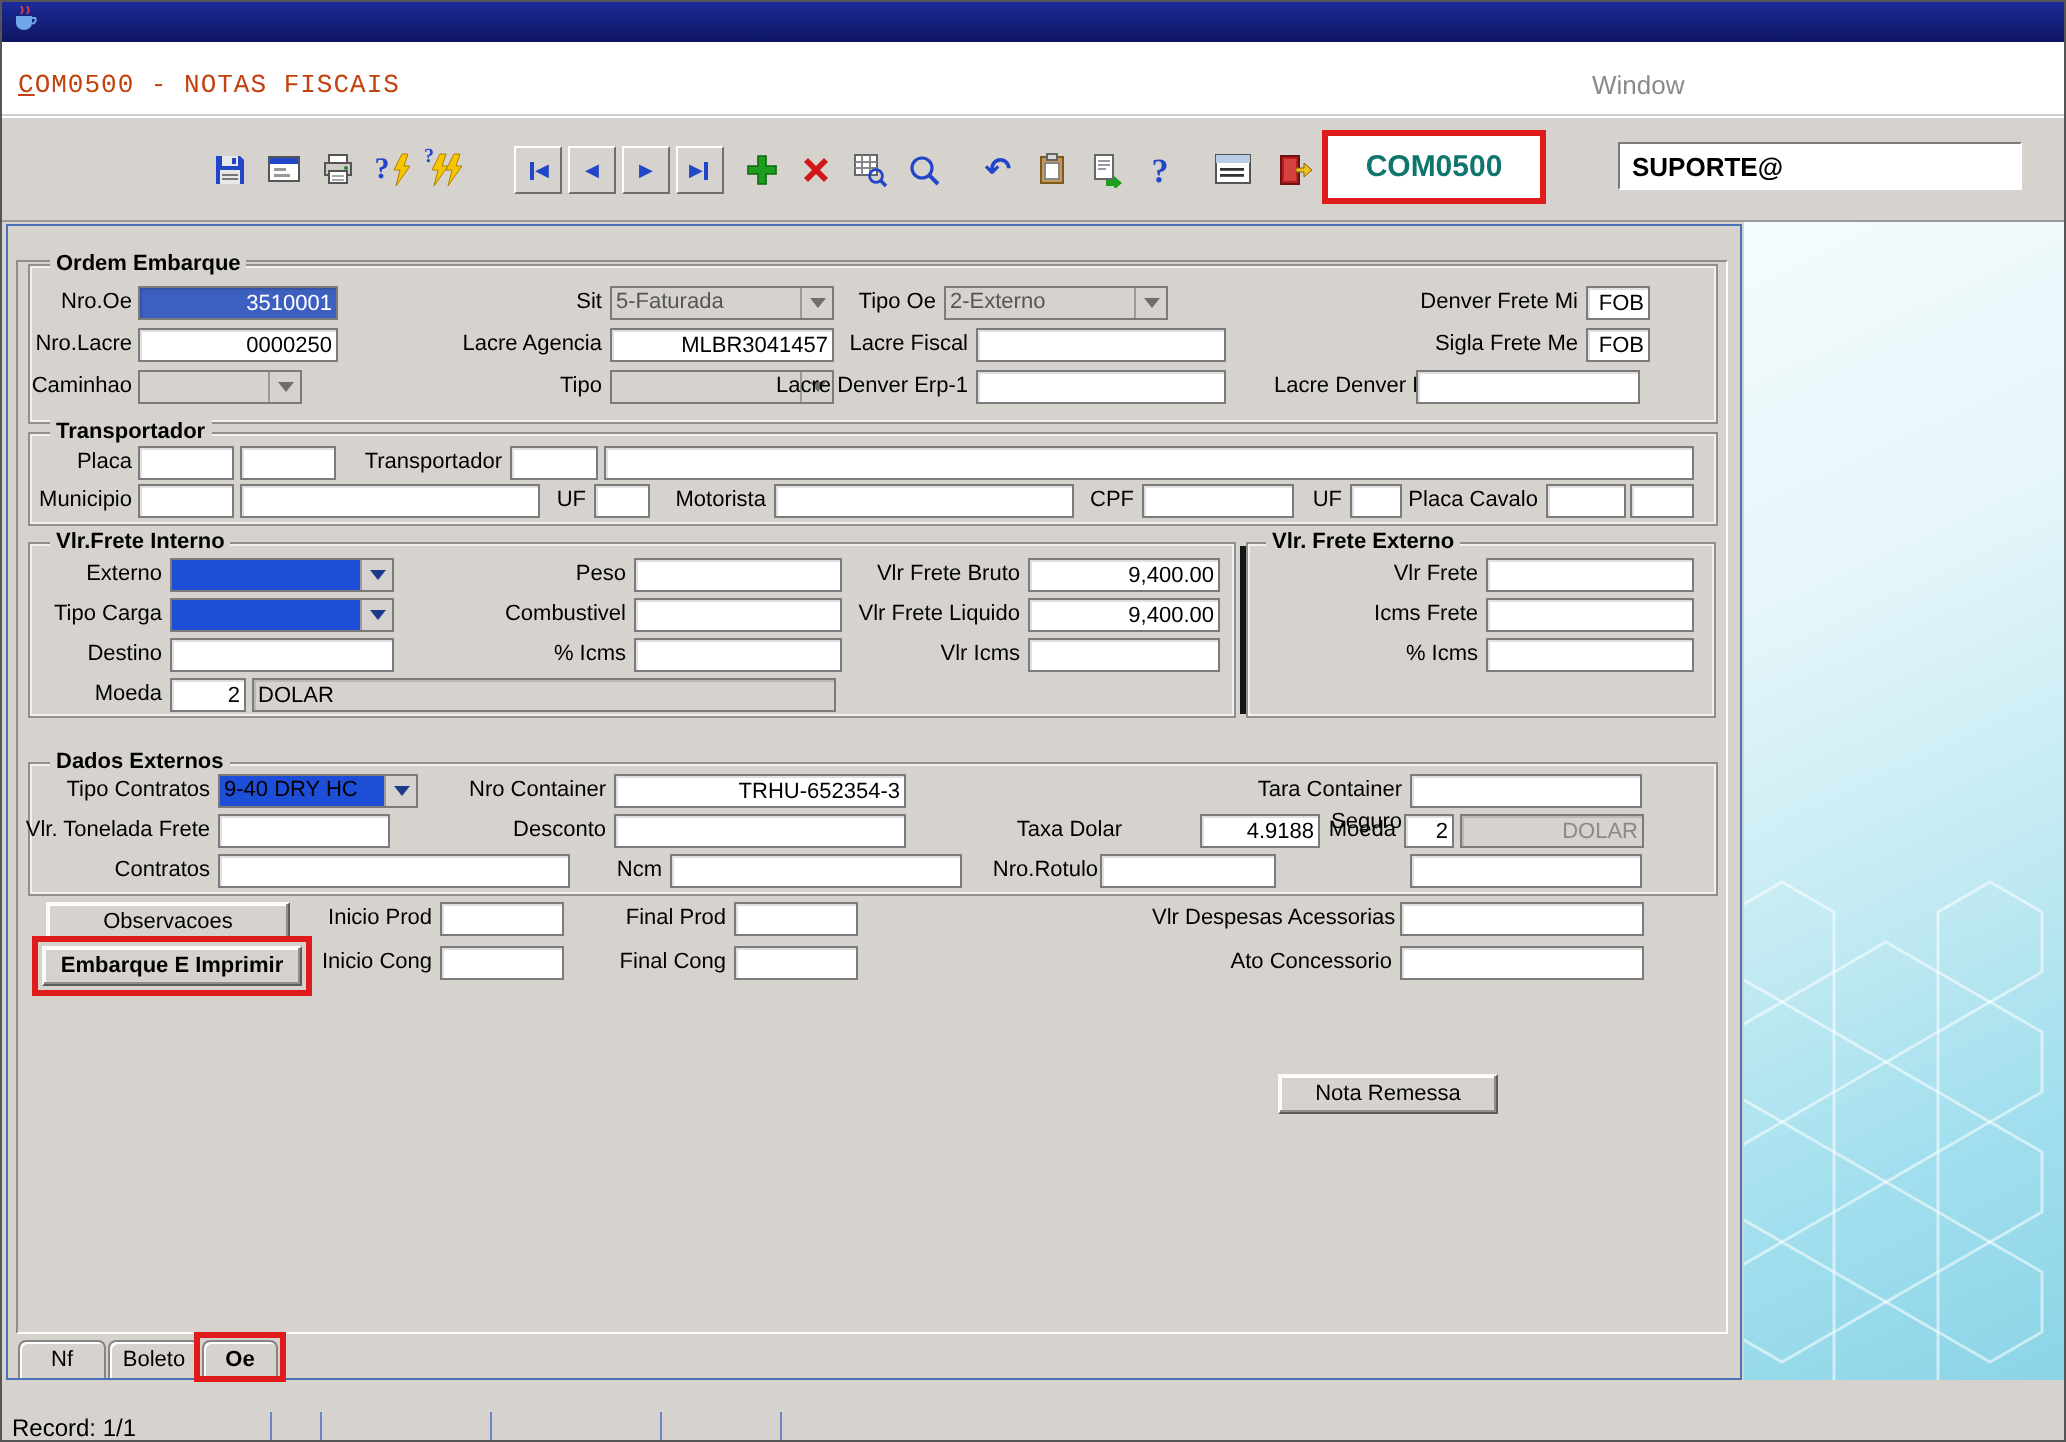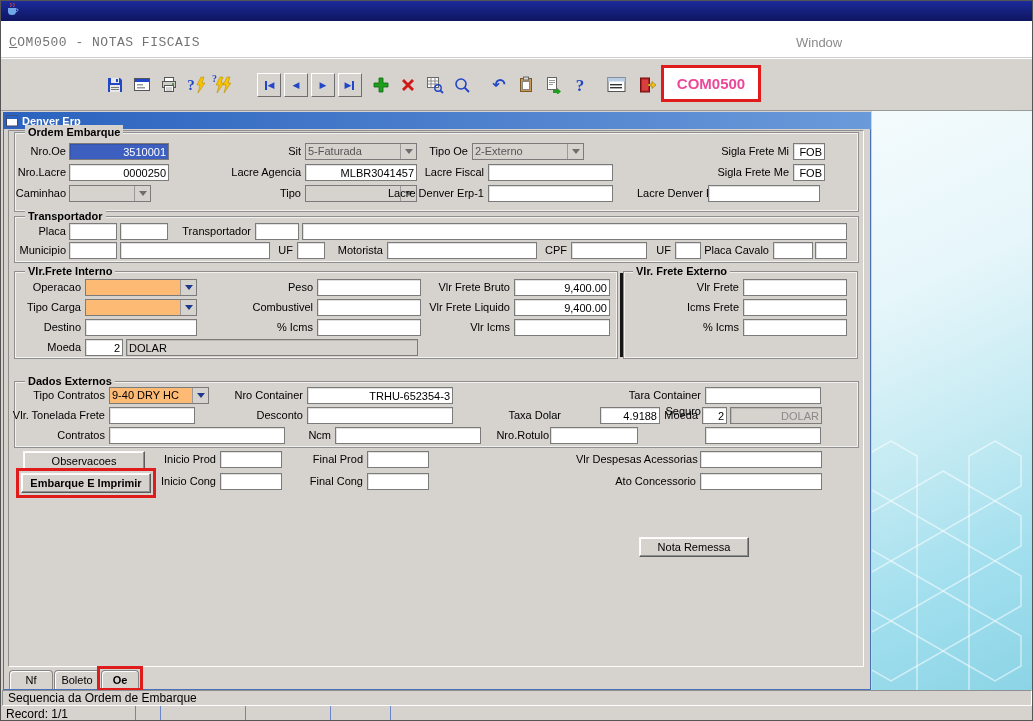--- a/index.html
+++ b/index.html
@@ -3,53 +3,53 @@
 <meta charset="utf-8">
 <style>
   *{margin:0;padding:0;box-sizing:border-box;}
   html,body{width:1033px;height:721px;background:#d6d3ce;}
   #app{position:relative;width:1033px;height:721px;background:#d6d3ce;
        font-family:"Liberation Sans",sans-serif;overflow:hidden;border:1px solid #555;}
   
   #titlebar{position:absolute;left:0;top:0;width:1031px;height:20px;
             background:linear-gradient(180deg,#1b2b9a,#0e1560);display:flex;align-items:center;padding-left:4px;}
   #menubar{position:absolute;left:0;top:20px;width:1031px;height:37px;background:#fff;border-bottom:1px solid #cfcfcf;}
-  .app-title{position:absolute;left:8px;bottom:7px;font:13px "Liberation Mono",monospace;letter-spacing:.5px;color:#737373;display:block;}
+  .app-title{position:absolute;left:8px;bottom:7px;font:13px "Liberation Mono",monospace;letter-spacing:.5px;color:#c2410c;display:block;}
   .app-title::first-letter{text-decoration:underline;}
   .window-menu{position:absolute;left:795px;bottom:7px;font:13px "Liberation Sans",sans-serif;color:#8a8a8a;}
   #toolbar{position:absolute;left:0;top:57px;width:1031px;height:53px;background:#d6d3ce;
            border-top:1px solid #fff;box-shadow:inset 0 -1px 0 #9a9a9a;}
   .tbtn{position:absolute;width:24px;height:24px;top:72px;background:transparent;border:none;
         display:flex;align-items:center;justify-content:center;padding:0;}
   .tbtn.bevel{background:#d6d3ce;border:1px solid;border-color:#fff #6e6e6e #6e6e6e #fff;}
   .navglyph{font-size:9px;color:#2146c8;line-height:1;}
   .navbarr{width:2px;height:9px;background:#2146c8;margin:0 1px;}
   .qmark{font:bold 15px "Liberation Serif",serif;color:#2146c8;line-height:1;}
   .qmark.small{font-size:10px;position:absolute;left:1px;top:1px;}
-  .prog-box{position:absolute;left:660px;top:64px;width:100px;height:37px;background:#fff;
+  .prog-box{position:absolute;left:660px;top:64px;width:112px;height:37px;background:#fff;
             border:3px solid #e01b1b;display:flex;align-items:center;justify-content:center;
-            font:bold 15px "Liberation Sans",sans-serif;color:#ec4899;}
+            font:bold 15px "Liberation Sans",sans-serif;color:#0f766e;}
   .user-input{position:absolute;left:808px;top:70px;width:202px;height:24px;background:#fff;
               border:1px solid #7b7b7b;border-bottom-color:#fff;border-right-color:#fff;
               font:bold 13px "Liberation Sans",sans-serif;padding:0 6px;}
   
   #frame{position:absolute;left:2px;top:111px;width:868px;height:578px;border:1px solid #4a70b8;background:#d6d3ce;}
   #frame-title{position:absolute;left:2px;top:111px;width:868px;height:17px;
                background:linear-gradient(90deg,#2a62be,#6b9ada);color:#fff;font-size:11px;font-weight:bold;
                display:flex;align-items:center;gap:4px;padding-left:3px;}
   .canvas{position:absolute;left:7px;top:129px;width:856px;height:537px;
           border:1px solid;border-color:#8f8f8f #fdfdfd #fdfdfd #8f8f8f;background:#d6d3ce;}
   
   .lbl{position:absolute;height:17px;line-height:17px;font-size:11px;color:#000;text-align:right;white-space:nowrap;}
   .fld{position:absolute;height:17px;border:1px solid #7b7b7b;background:#fff;
        font:11px "Liberation Sans",sans-serif;padding:0 2px;color:#000;box-shadow:inset 1px 1px 0 rgba(0,0,0,.12);}
   .fld.dis{background:#d6d3ce;color:#555;}
   .fld.sel{background:#3d5fc0;color:#fff;}
   .ta-c{text-align:right;} .ta-r{text-align:right;}
-  .combo{position:absolute;height:17px;border:1px solid #7b7b7b;background:#fdba74;display:flex;align-items:stretch;}
+  .combo{position:absolute;height:17px;border:1px solid #7b7b7b;background:#1d4ed8;display:flex;align-items:stretch;}
   .combo.dis{background:#d6d3ce;}
   .combo .ctext{flex:1;font-size:11px;line-height:15px;padding:0 2px;overflow:hidden;white-space:nowrap;color:#000;}
   .combo.dis .ctext{color:#555;}
   .combo .carw{width:16px;background:#d6d3ce;border-left:1px solid #9a9a9a;display:flex;align-items:center;justify-content:center;}
   .tri{width:0;height:0;border-left:4px solid transparent;border-right:4px solid transparent;border-top:5px solid #1d3a8c;}
   .combo.dis .tri{border-top-color:#6e6e6e;}
   .grp{position:absolute;border:1px solid #8f8f8f;outline:1px solid #f3f1ed;outline-offset:-2px;}
   .grp-title{position:absolute;font-size:11px;font-weight:bold;color:#000;background:#d6d3ce;padding:0 3px;height:14px;line-height:14px;white-space:nowrap;}
   .pbtn{position:absolute;background:#d6d3ce;border:1px solid;border-color:#fbfaf8 #5c5c5c #5c5c5c #fbfaf8;
         box-shadow:inset -1px -1px 0 #8f8f8f,inset 1px 1px 0 #fff;font-size:11px;color:#000;
@@ -209,29 +209,23 @@
   </button>
   <button class="tbtn" style="left:634px">
     <svg width="18" height="18">
         <rect x="2.5" y="2" width="9" height="14" fill="#b42020" stroke="#701010"></rect>
         <rect x="4" y="3.5" width="6" height="11" fill="#d84040"></rect>
         <path d="M10 8 h4 v-2.5 l4 3.5 -4 3.5 V10 h-4z" fill="#f0c020" stroke="#806000" stroke-width="0.5"></path>
       </svg>
   </button>
 
   <div class="prog-box">COM0500</div>
+  <input class="user-input" value="SUPORTE@" style="">
 
   <div id="frame"></div>
-  <div id="frame-title">
-    <svg width="12" height="12">
-        <rect x="0.5" y="1" width="11" height="10" fill="#fff" stroke="#446"></rect>
-        <rect x="0.5" y="1" width="11" height="3" fill="#2a62be"></rect>
-      </svg>
-    <span>Denver Erp</span>
-  </div>
   <div class="canvas"></div>
 
   <div class="grp" style="left:13px;top:131px;width:845px;height:80px"></div>
   <span class="grp-title" style="left:24px;top:124px">Ordem Embarque</span>
 
   <span class="lbl" style="left:5px;top:142px;width:60px">Nro.Oe</span>
   <input class="fld sel ta-c" style="left: 68px; top: 142px; width: 100px;" value="3510001">
   <span class="lbl" style="left:240px;top:142px;width:60px">Sit</span>
   <div class="combo dis" style="left:304px;top:142px;width:112px">
     <span class="ctext">5-Faturada</span>
@@ -239,21 +233,21 @@
         <span class="tri"></span>
       </span>
   </div>
   <span class="lbl" style="left:407px;top:142px;width:60px">Tipo Oe</span>
   <div class="combo dis" style="left:471px;top:142px;width:112px">
     <span class="ctext">2-Externo</span>
     <span class="carw">
         <span class="tri"></span>
       </span>
   </div>
-  <span class="lbl" style="left:698px;top:142px;width:90px">Sigla Frete Mi</span>
+  <span class="lbl" style="left:698px;top:142px;width:90px">Denver Frete Mi</span>
   <input class="fld ta-c" style="left: 792px; top: 142px; width: 32px;" value="FOB">
 
   <span class="lbl" style="left:5px;top:163px;width:60px">Nro.Lacre</span>
   <input class="fld ta-c" style="left: 68px; top: 163px; width: 100px;" value="0000250">
   <span class="lbl" style="left:210px;top:163px;width:90px">Lacre Agencia</span>
   <input class="fld ta-c" style="left: 304px; top: 163px; width: 112px;" value="MLBR3041457">
   <span class="lbl" style="left:403px;top:163px;width:80px">Lacre Fiscal</span>
   <input class="fld" style="left: 487px; top: 163px; width: 125px;">
   <span class="lbl" style="left:698px;top:163px;width:90px">Sigla Frete Me</span>
   <input class="fld ta-c" style="left: 792px; top: 163px; width: 32px;" value="FOB">
@@ -298,21 +292,21 @@
   <input class="fld" style="left: 570px; top: 241px; width: 76px;">
   <span class="lbl" style="left:650px;top:241px;width:20px">UF</span>
   <input class="fld" style="left: 674px; top: 241px; width: 26px;">
   <span class="lbl" style="left:698px;top:241px;width:70px">Placa Cavalo</span>
   <input class="fld" style="left: 772px; top: 241px; width: 40px;">
   <input class="fld" style="left: 814px; top: 241px; width: 32px;">
 
   <div class="grp" style="left:13px;top:270px;width:604px;height:88px"></div>
   <span class="grp-title" style="left:24px;top:263px">Vlr.Frete Interno</span>
 
-  <span class="lbl" style="left:10px;top:278px;width:70px">Operacao</span>
+  <span class="lbl" style="left:10px;top:278px;width:70px">Externo</span>
   <div class="combo" style="left:84px;top:278px;width:112px">
     <span class="ctext"></span>
     <span class="carw">
         <span class="tri"></span>
       </span>
   </div>
   <span class="lbl" style="left:242px;top:278px;width:70px">Peso</span>
   <input class="fld" style="left: 316px; top: 278px; width: 104px;">
   <span class="lbl" style="left:419px;top:278px;width:90px">Vlr Frete Bruto</span>
   <input class="fld ta-r" style="left: 513px; top: 278px; width: 96px;" value="9,400.00">
@@ -421,20 +415,19 @@
         <polygon points="19,450 45,465 45,495 19,510 -7,495 -7,465"></polygon>
         <polygon points="123,450 149,465 149,495 123,510 97,495 97,465"></polygon>
         <polygon points="71,480 97,495 97,525 71,540 45,525 45,495"></polygon>
         <polygon points="19,510 45,525 45,555 19,570 -7,555 -7,525"></polygon>
         <polygon points="123,510 149,525 149,555 123,570 97,555 97,525"></polygon>
         <polygon points="71,540 97,555 97,585 71,600 45,585 45,555"></polygon>
       </g>
     </svg>
   </div>
 
-  <div class="status1">Sequencia da Ordem de Embarque</div>
   <div class="scell" style="left:0;width:135px">Record: 1/1</div>
   <div class="scell" style="left:135px;width:25px"></div>
   <div class="scell" style="left:160px;width:85px"></div>
   <div class="scell" style="left:245px;width:85px"></div>
   <div class="scell" style="left:330px;width:60px"></div>
 
 </div>
 
 </body></html>

